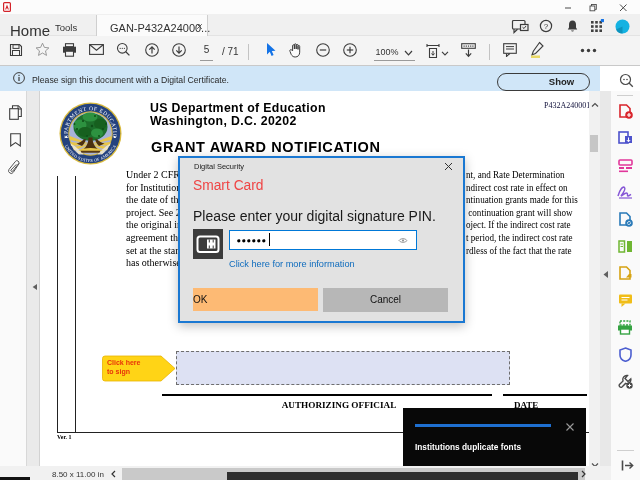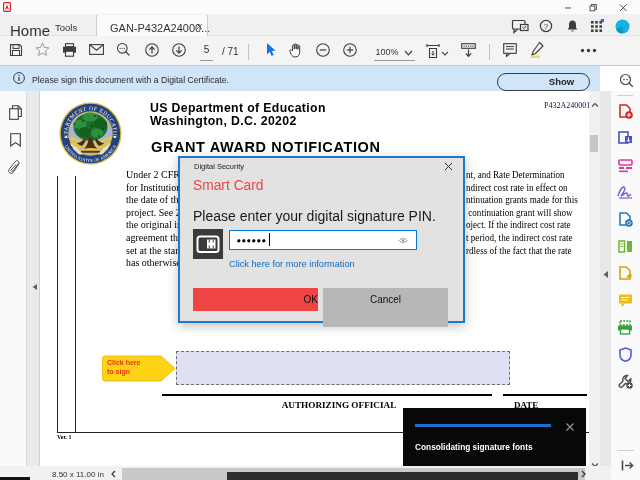--- a/index.html
+++ b/index.html
@@ -404,29 +404,29 @@
   </svg>
 
   <div class="abs" style="left:229px;top:230px;width:188px;height:20px;background:#fff;border:1.6px solid #0078d7;box-sizing:border-box;"></div>
   <div class="abs" style="left:236.5px;top:235.5px;font-size:7.6px;color:#000;letter-spacing:0.4px;">●●●●●●</div>
   <div class="abs" style="left:269px;top:233px;width:1.2px;height:13px;background:#000;"></div>
   <svg class="abs" style="left:398px;top:236.5px;" width="10" height="7" viewBox="0 0 10 7">
     <path d="M1 3.5 C2.8 1.1 7.2 1.1 9 3.5 C7.2 5.9 2.8 5.9 1 3.5 Z" fill="none" stroke="#8a8a8a" stroke-width="0.9"></path>
     <circle cx="5" cy="3.5" r="1" fill="#8a8a8a"></circle>
   </svg>
   <div class="abs" style="left:229px;top:258.5px;font-size:9.2px;color:#0f6cbd;">Click here for more information</div>
-  <div class="abs" style="left:193px;top:287.5px;width:125px;height:23px;background:#ef4444;text-align:right;font-size:10px;color:#111;line-height:23px;">OK</div>
-  <div class="abs" style="left:323px;top:287.5px;width:125px;height:39px;background:#b7b7b7;text-align:center;font-size:10px;color:#111;line-height:23px;">Cancel</div>
+  <div class="abs" style="left:193px;top:287.5px;width:125px;height:23px;background:#fdba74;text-align:left;font-size:10px;color:#111;line-height:23px;">OK</div>
+  <div class="abs" style="left:323px;top:287.5px;width:125px;height:24px;background:#b7b7b7;text-align:center;font-size:10px;color:#111;line-height:23px;">Cancel</div>
 
   <div class="abs" style="left:403px;top:408px;width:183px;height:58px;background:#080808;"></div>
   <div class="abs" style="left:415px;top:423.5px;width:136px;height:3.5px;background:#1e6fd0;"></div>
   <svg class="abs" style="left:565px;top:422px;" width="10" height="10" viewBox="0 0 10 10">
       <path d="M1.5 1.5 L8.5 8.5 M8.5 1.5 L1.5 8.5" stroke="#9a9a9a" stroke-width="1.1"></path>
     </svg>
-  <div class="abs" style="left:415px;top:441.5px;font-size:8.3px;font-weight:bold;color:#fff;">Consolidating signature fonts</div>
+  <div class="abs" style="left:415px;top:441.5px;font-size:8.3px;font-weight:bold;color:#fff;">Institutions duplicate fonts</div>
 
   <div class="abs" style="left:0;top:466px;width:611px;height:14px;background:#f1f1f1;"></div>
   <div class="abs" style="left:52px;top:469.5px;font-size:8px;color:#333;">8.50 x 11.00 in</div>
   <svg class="abs" style="left:110px;top:470px;" width="7" height="8" viewBox="0 0 7 8">
       <path d="M5 1 L2 4 L5 7" fill="none" stroke="#333" stroke-width="1.2"></path>
     </svg>
   <div class="abs" style="left:122px;top:468px;width:463px;height:12px;background:#c9c9c9;"></div>
   <div class="abs" style="left:227px;top:472px;width:351px;height:8px;background:#2e2e2e;"></div>
   <svg class="abs" style="left:580px;top:470px;" width="7" height="8" viewBox="0 0 7 8">
       <path d="M2 1 L5 4 L2 7" fill="none" stroke="#333" stroke-width="1.2"></path>

